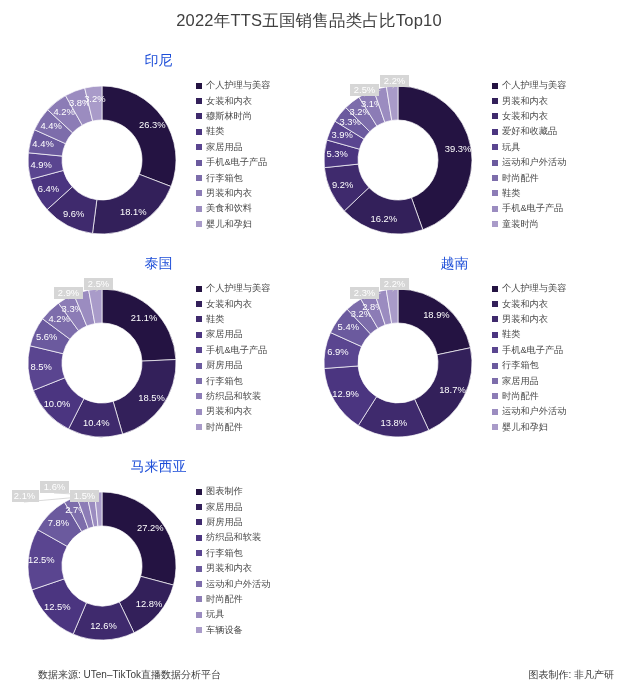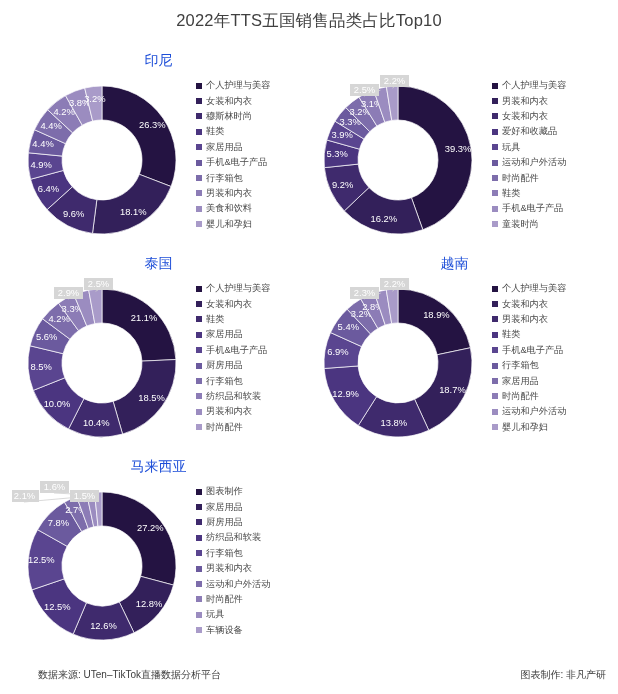--- a/index.html
+++ b/index.html
@@ -93,21 +93,21 @@
     position: absolute;
     left: 10px;
     bottom: 12px;
     font-size: 10px;
     color: #3d3d3d;
     white-space: nowrap;
     margin-left: 28px;
   }
   #footer-right {
     position: absolute;
-    right: 12px;
+    right: 4px;
     bottom: 12px;
     font-size: 10px;
     color: #3d3d3d;
     white-space: nowrap;
     margin-left: 19px;
   }
 </style>
 </head>
 <body>
 

